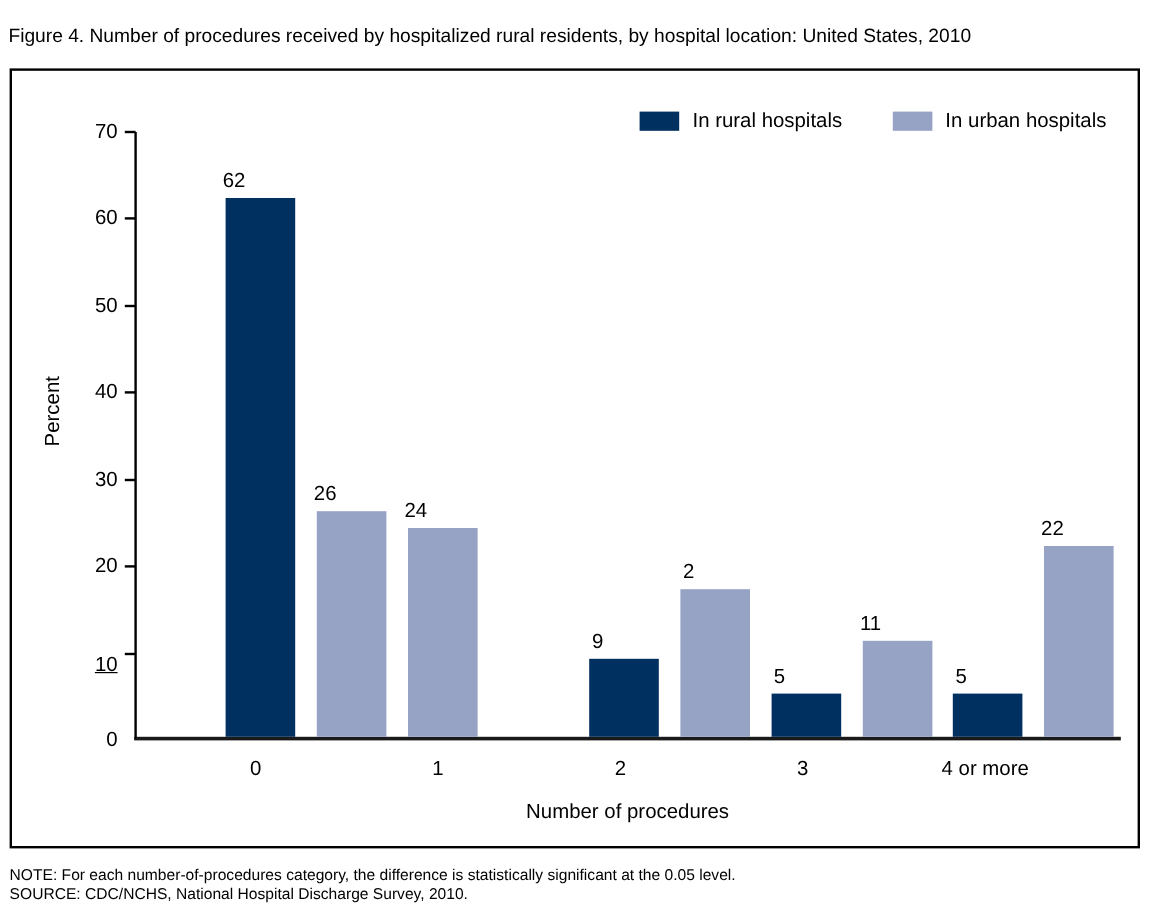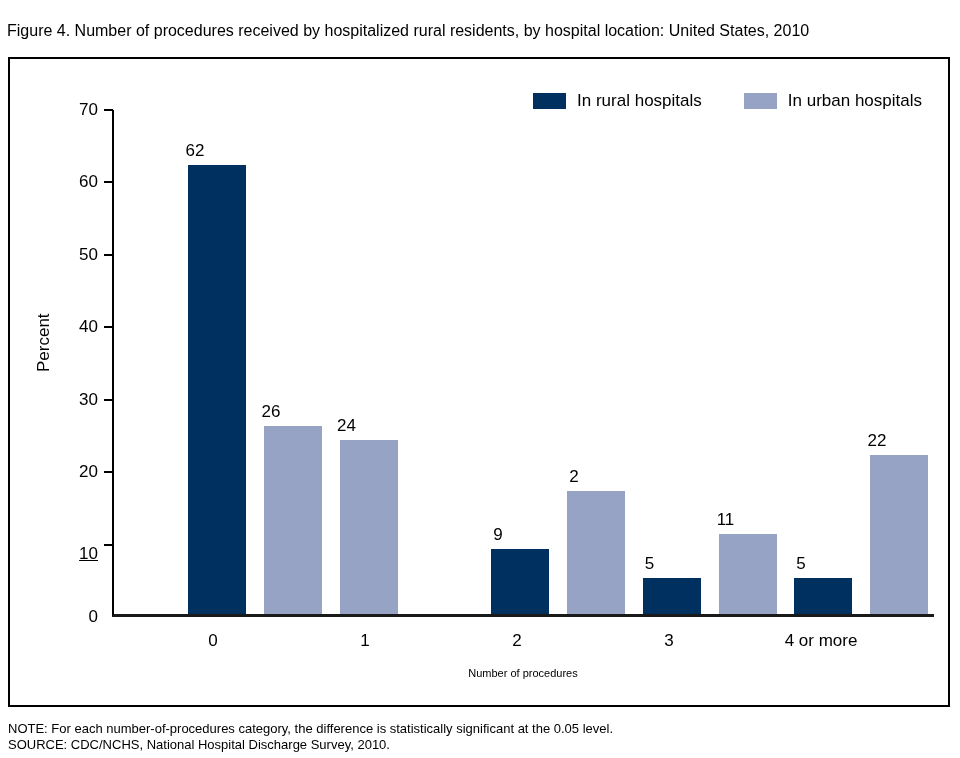--- a/index.html
+++ b/index.html
@@ -102,21 +102,21 @@
     width: 116px;
     text-align: center;
     font-size: 17px;
     white-space: nowrap;
   }
   #x-axis-title {
     position: absolute;
     left: 102px; top: 608px;
     width: 822px;
     text-align: center;
-    font-size: 11px;
+    font-size: 17px;
   }
   #footer {
     position: absolute;
     left: 8px; top: 721px;
     font-size: 13px;
     line-height: 16px;
   }
 </style>
 </head>
 <body>

